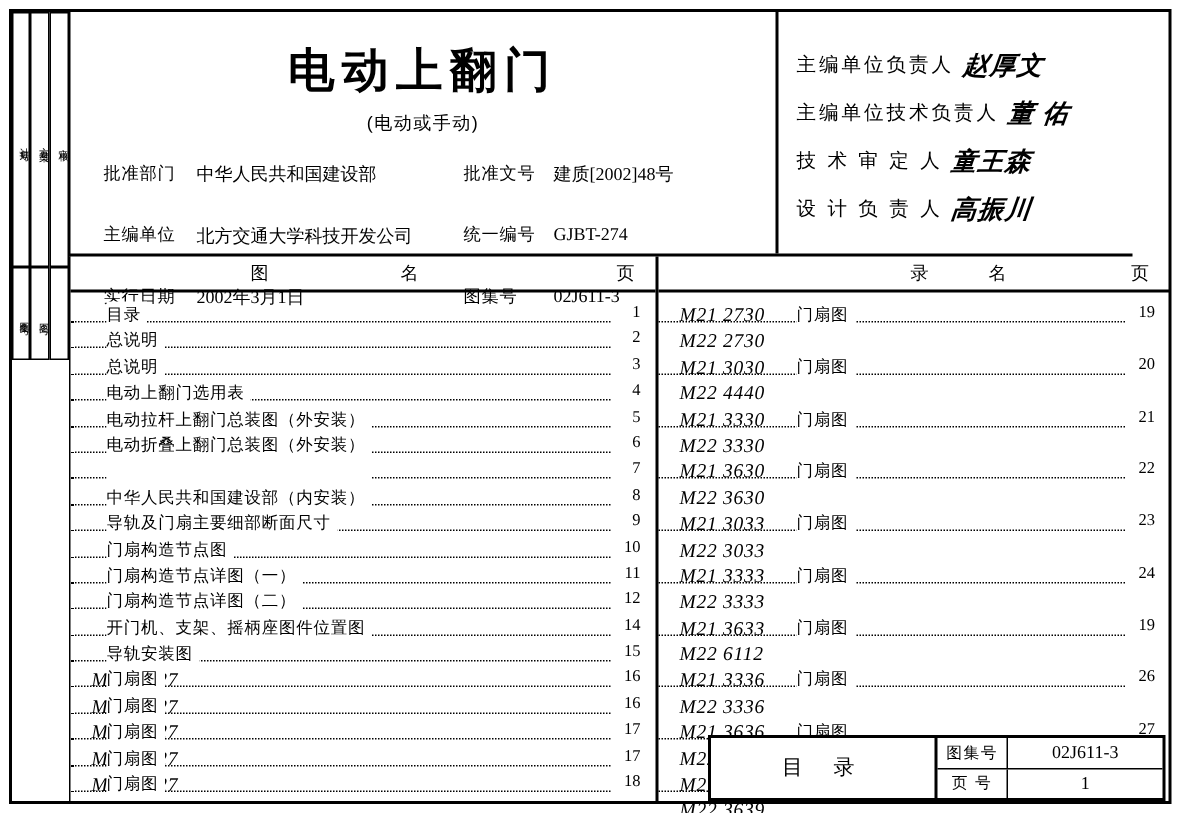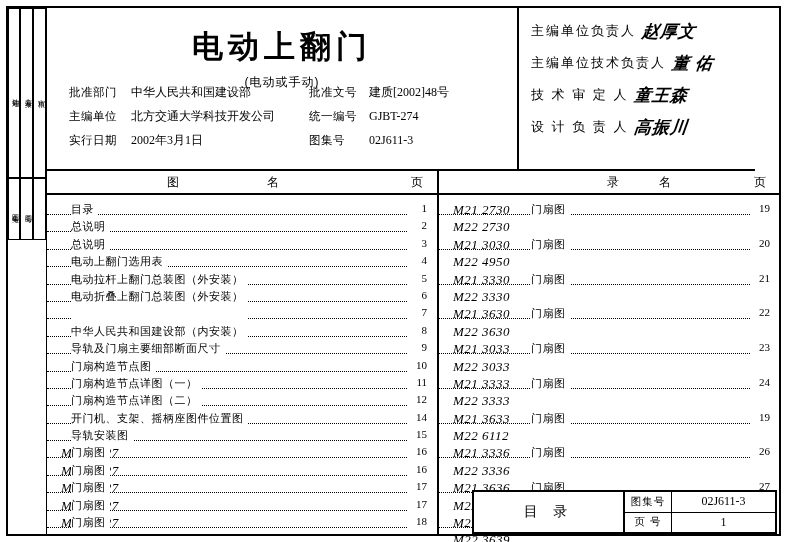--- a/index.html
+++ b/index.html
@@ -104,22 +104,23 @@
   .meta-table {
     position: absolute;
     left: 22px;
     top: 76px;
     width: 430px;
     font-size: 11.5px;
     font-family: "Liberation Sans", sans-serif;
   }
   .meta-row {
     display: flex;
-    align-items: center;
+    align-items: flex-start;
     margin-bottom: 7px;
+    margin-top: 24px;
   }
   .meta-label {
     width: 62px;
     letter-spacing: 0.5px;
     flex: none;
   }
   .meta-value {
     width: 178px;
     flex: none;
     font-family: "Liberation Serif", serif;
@@ -149,21 +150,21 @@
   }
   .sig-name {
     margin-left: 6px;
     font-size: 17px;
     font-family: "Liberation Serif", serif;
     font-style: italic;
     font-weight: bold;
     letter-spacing: 1px;
     transform: skewX(-6deg);
   }
-  .sig-wrap { padding-top: 8px; }
+  .sig-wrap { padding-top: 20px; }
 
   
   .catalog {
     position: absolute;
     left: 46px;
     top: 171px;
     width: 733px;
     height: 363px;
     box-sizing: border-box;
     border-left: 1px solid #000;
@@ -253,21 +254,21 @@
     display: flex;
   }
   .footer-left {
     flex: 1 1 auto;
     display: flex;
     align-items: center;
     justify-content: center;
     border-right: 2px solid #000;
     font-size: 14px;
     letter-spacing: 6px;
-    font-family: Liberation Serif, serif;
+    font-family: Liberation Mono, monospace;
   }
   .footer-right {
     width: 150px;
     flex: none;
     display: flex;
     flex-direction: column;
   }
   .fr-row {
     flex: 1 1 50%;
     display: flex;
@@ -504,21 +505,21 @@
             <span class="cat-code">M22 2730</span>
           </div>
           <div class="cat-item">
             <span class="cat-code">M21 3030</span>
             <span class="cat-dots"></span>
             <span class="dot-mask" style="left: 92px; width: 39px;"></span>
             <span class="cat-label">门扇图</span>
             <span class="cat-num">20</span>
           </div>
           <div class="cat-item">
-            <span class="cat-code">M22 4950</span>
+            <span class="cat-code">M22 4440</span>
           </div>
           <div class="cat-item">
             <span class="cat-code">M21 3330</span>
             <span class="cat-dots"></span>
             <span class="dot-mask" style="left: 92px; width: 39px;"></span>
             <span class="cat-label">门扇图</span>
             <span class="cat-num">21</span>
           </div>
           <div class="cat-item">
             <span class="cat-code">M22 3330</span>

